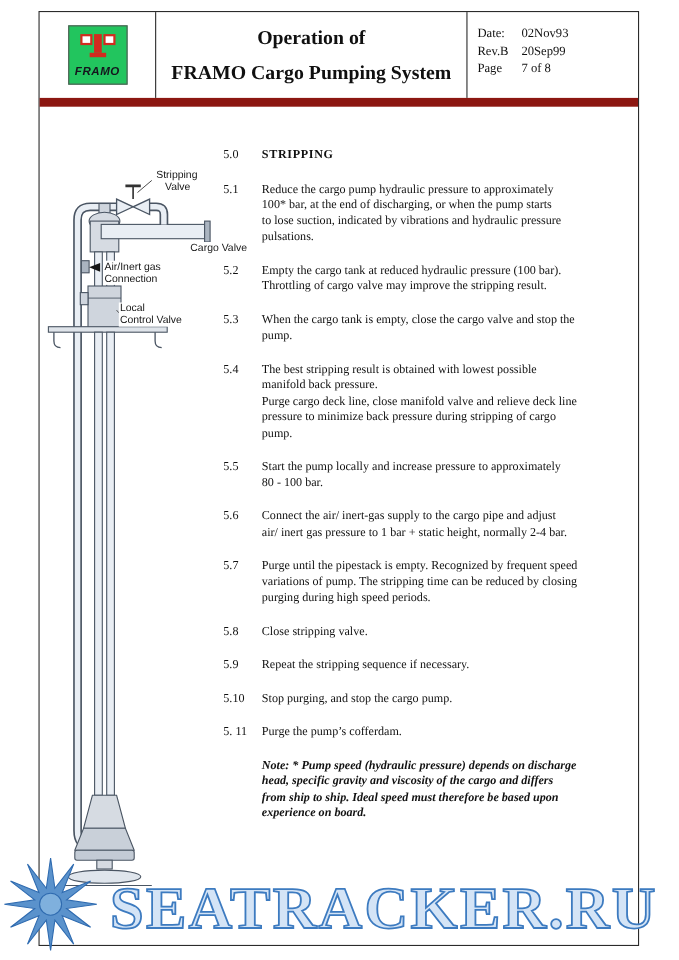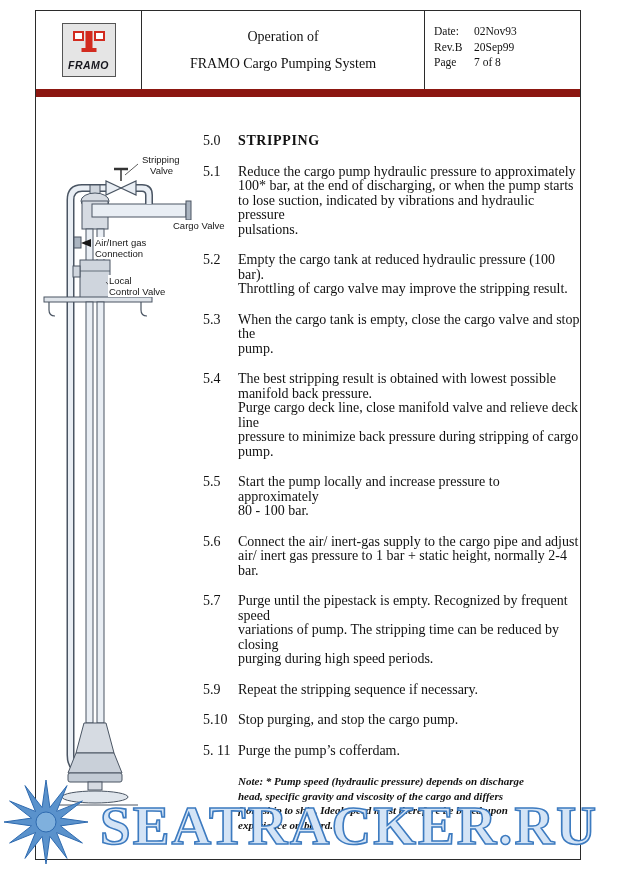--- a/index.html
+++ b/index.html
@@ -7,37 +7,37 @@
   body { font-family:"Liberation Serif", serif; color:#111; }
   .page { position:relative; width:617px; height:873px; background:#fff; overflow:hidden; }
 
   .doc-frame { position:absolute; left:35px; top:10px; width:546px; height:850px;
                border:1px solid #2b2b2b; background:#fff; }
 
   
   .header { display:flex; height:78px; }
   .logo-cell { width:106px; border-right:1px solid #2b2b2b; display:flex; align-items:center; justify-content:center; }
   .logo-box { width:54px; height:54px; border:1px solid #555; display:flex; flex-direction:column;
-              align-items:center; justify-content:center; gap:3px; background:#e5e5e5; }
+              align-items:center; justify-content:center; gap:3px; background:#22c55e; }
   .logo-text { font-family:"Liberation Sans", sans-serif; font-weight:bold; font-style:italic;
                font-size:10.5px; letter-spacing:.5px; color:#15151d; }
   .title-cell { flex:1; border-right:1px solid #2b2b2b; display:flex; flex-direction:column;
                 align-items:center; justify-content:center; gap:11px; }
-  .title-line { font-weight:normal; font-size:14px; color:#101010; }
+  .title-line { font-weight:bold; font-size:18px; color:#101010; }
   .meta-cell { width:155px; padding:13px 4px 16px 9px; font-size:11.5px; }
   .meta-row { display:flex; line-height:15.5px; }
   .meta-label { width:40px; flex:none; }
 
   .red-bar { height:8px; background:#8c1711; }
 
   
   .content { position:relative; height:762px; }
 
   .sections { position:absolute; left:167px; top:37px; width:380px; }
-  .sec-row { display:flex; margin-bottom:16px; font-size:14px; line-height:14.5px; }
+  .sec-row { display:flex; margin-bottom:16px; font-size:11px; line-height:14.5px; }
   .sec-num { width:35px; flex:none; }
   .sec-text { white-space:pre-line; }
   .sec-heading { font-weight:bold; letter-spacing:.6px; }
   .note { margin-left:35px; margin-top:3px; font-size:11px; line-height:14.5px;
           font-style:italic; font-weight:bold; white-space:pre-line; }
 
   
   .diagram { position:absolute; left:0; top:8px; width:205px; height:715px; }
   .diagram svg.draw { position:absolute; left:0; top:0; }
   .dlabel { position:absolute; font-family:"Liberation Sans", sans-serif; font-size:9.5px;
@@ -223,20 +223,24 @@
 air/ inert gas pressure to 1 bar + static height, normally 2-4 bar.</span>
         </div>
 
         <div class="sec-row">
           <span class="sec-num">5.7</span>
           <span class="sec-text">Purge until the pipestack is empty. Recognized by frequent speed
 variations of pump. The stripping time can be reduced by closing
 purging during high speed periods.</span>
         </div>
 
+        <div class="sec-row">
+          <span class="sec-num">5.8</span>
+          <span class="sec-text">Close stripping valve.</span>
+        </div>
 
         <div class="sec-row">
           <span class="sec-num">5.9</span>
           <span class="sec-text">Repeat the stripping sequence if necessary.</span>
         </div>
 
         <div class="sec-row">
           <span class="sec-num">5.10</span>
           <span class="sec-text">Stop purging, and stop the cargo pump.</span>
         </div>

